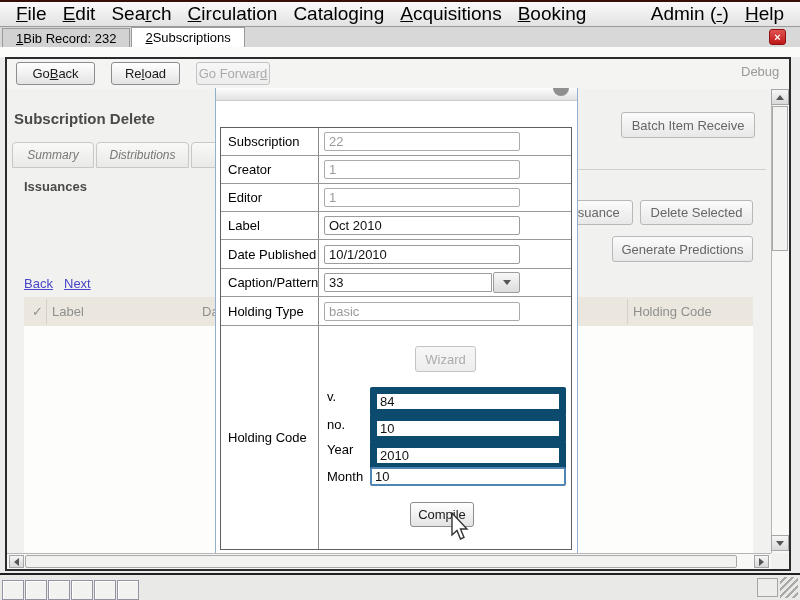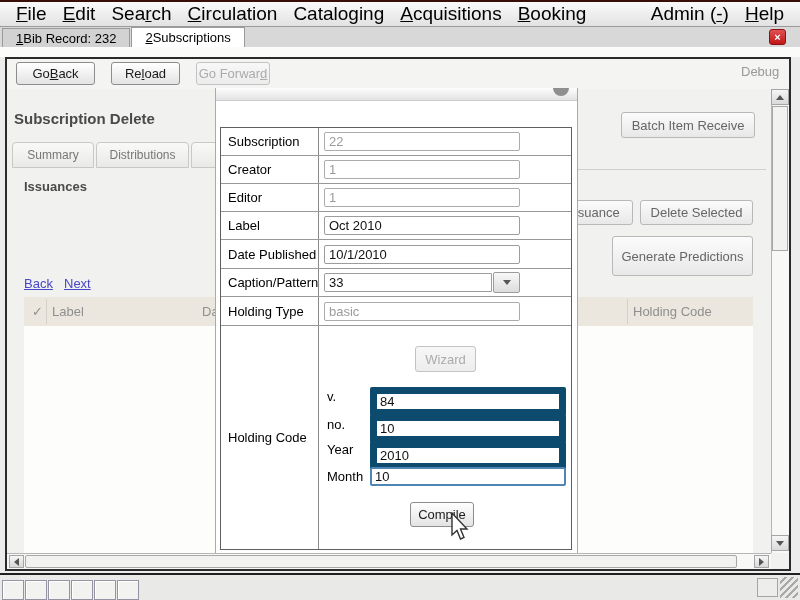--- a/index.html
+++ b/index.html
@@ -58,31 +58,31 @@
   #btn-reload   { left:111px; top:62px; width:69px; height:23px; }
   #btn-goforward{ left:196px; top:62px; width:74px; height:23px; }
   #debug-label  { position:absolute; left:741px; top:64px; font-size:13px; color:#999; }
   
   #page-title { position:absolute; left:14px; top:110px; font-size:15px; font-weight:bold; color:#4a4a4a; }
   .ptab {
     position:absolute; top:142px; height:26px;
     display:flex; align-items:center; justify-content:center;
     background: linear-gradient(#f9f9f8,#e9e9e7);
     border:1px solid #c8c8c5; border-radius:4px 4px 0 0;
-    font-size:12px; color:#777;
+    font-size:12px; color:#777;font-style:italic;
   }
   #ptab-summary { left:12px; width:82px; }
   #ptab-distributions { left:96px; width:93px; }
   #ptab-captions { left:191px; width:80px; }
   #section-title { position:absolute; left:24px; top:179px; font-size:13px; font-weight:bold; color:#4a4a4a; }
   #divider-right { position:absolute; left:578px; top:169px; width:188px; height:1px; background:#d0d0cd; }
   #btn-batch    { left:621px; top:112px; width:134px; height:26px; }
   #btn-issuance { left:558px; top:200px; width:75px;  height:25px; }
   #btn-delete   { left:640px; top:200px; width:113px; height:25px; }
-  #btn-generate { left:612px; top:236px; width:141px; height:40px; }
+  #btn-generate { left:612px; top:236px; width:141px; height:26px; }
   .link { position:absolute; top:276px; font-size:13px; color:#4646c8; text-decoration:underline; cursor:pointer; }
   #link-back { left:24px; } #link-next { left:64px; }
   #grid-header {
     position:absolute; left:24px; top:297px; width:729px; height:29px;
     background:#ebe7de; font-size:13px; color:#8f8f8f;
   }
   .gh-cell { position:absolute; top:7px; white-space:nowrap; }
   .gh-sep  { position:absolute; top:2px; width:1px; height:25px; background:#d5d1c8; }
   #grid-body { position:absolute; left:24px; top:326px; width:729px; height:227px; background:#fdfdfc; }
   

